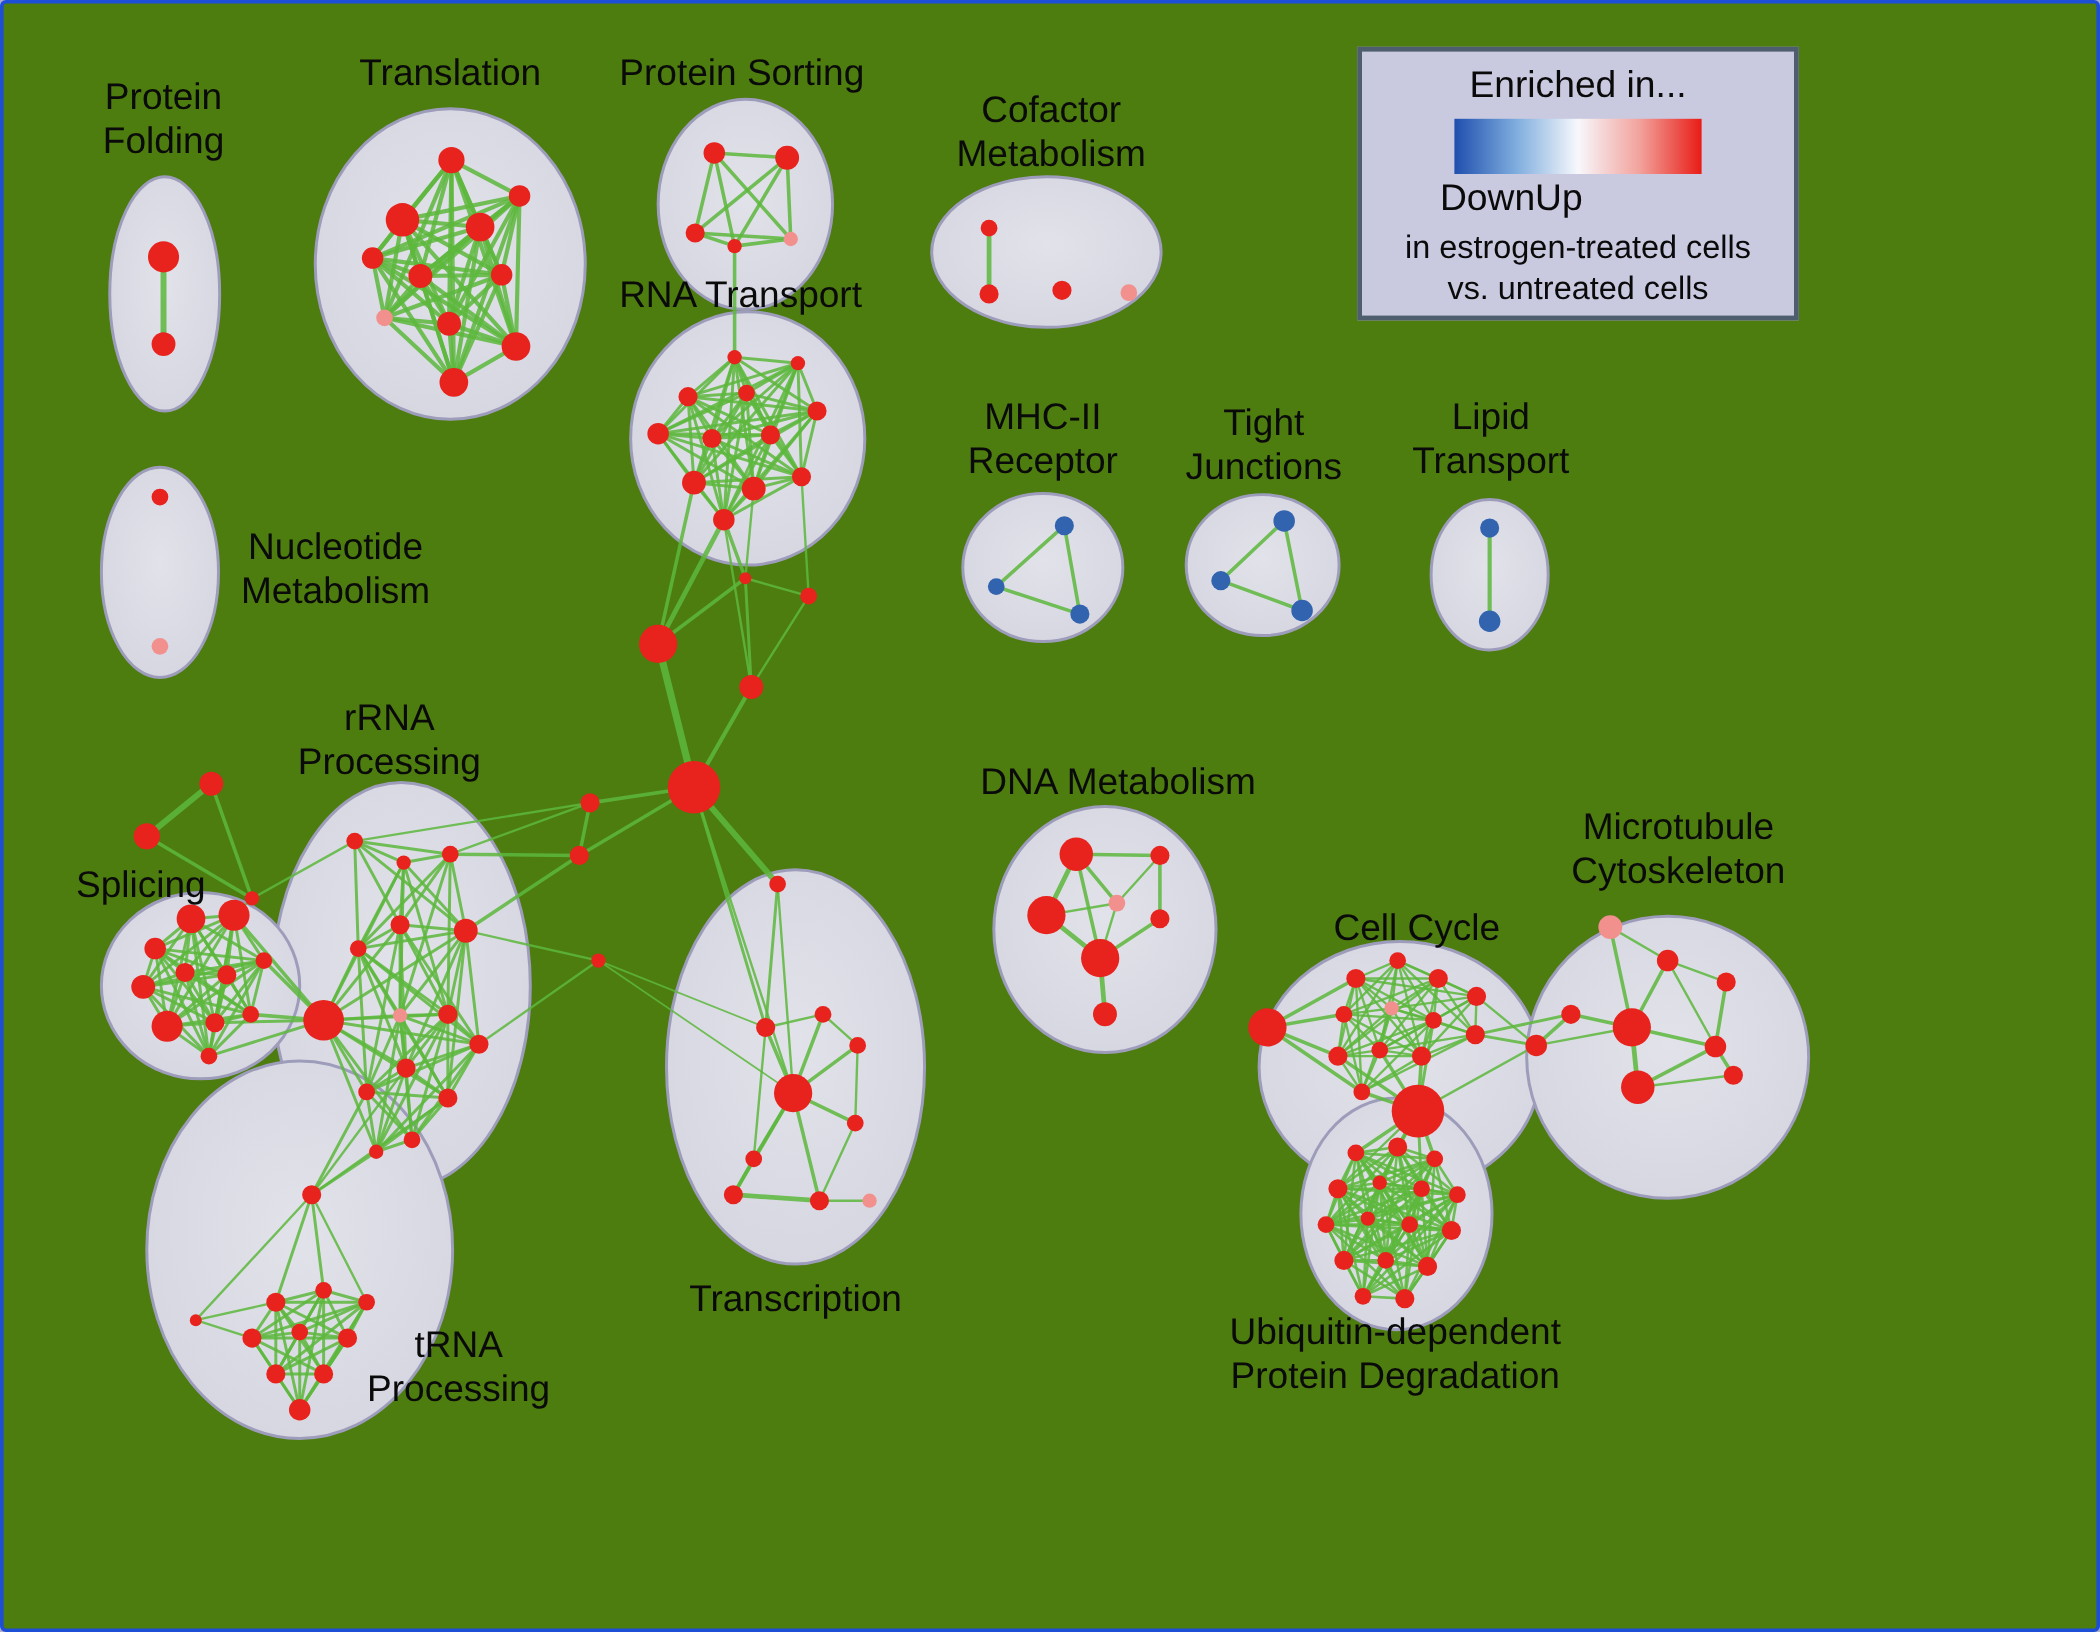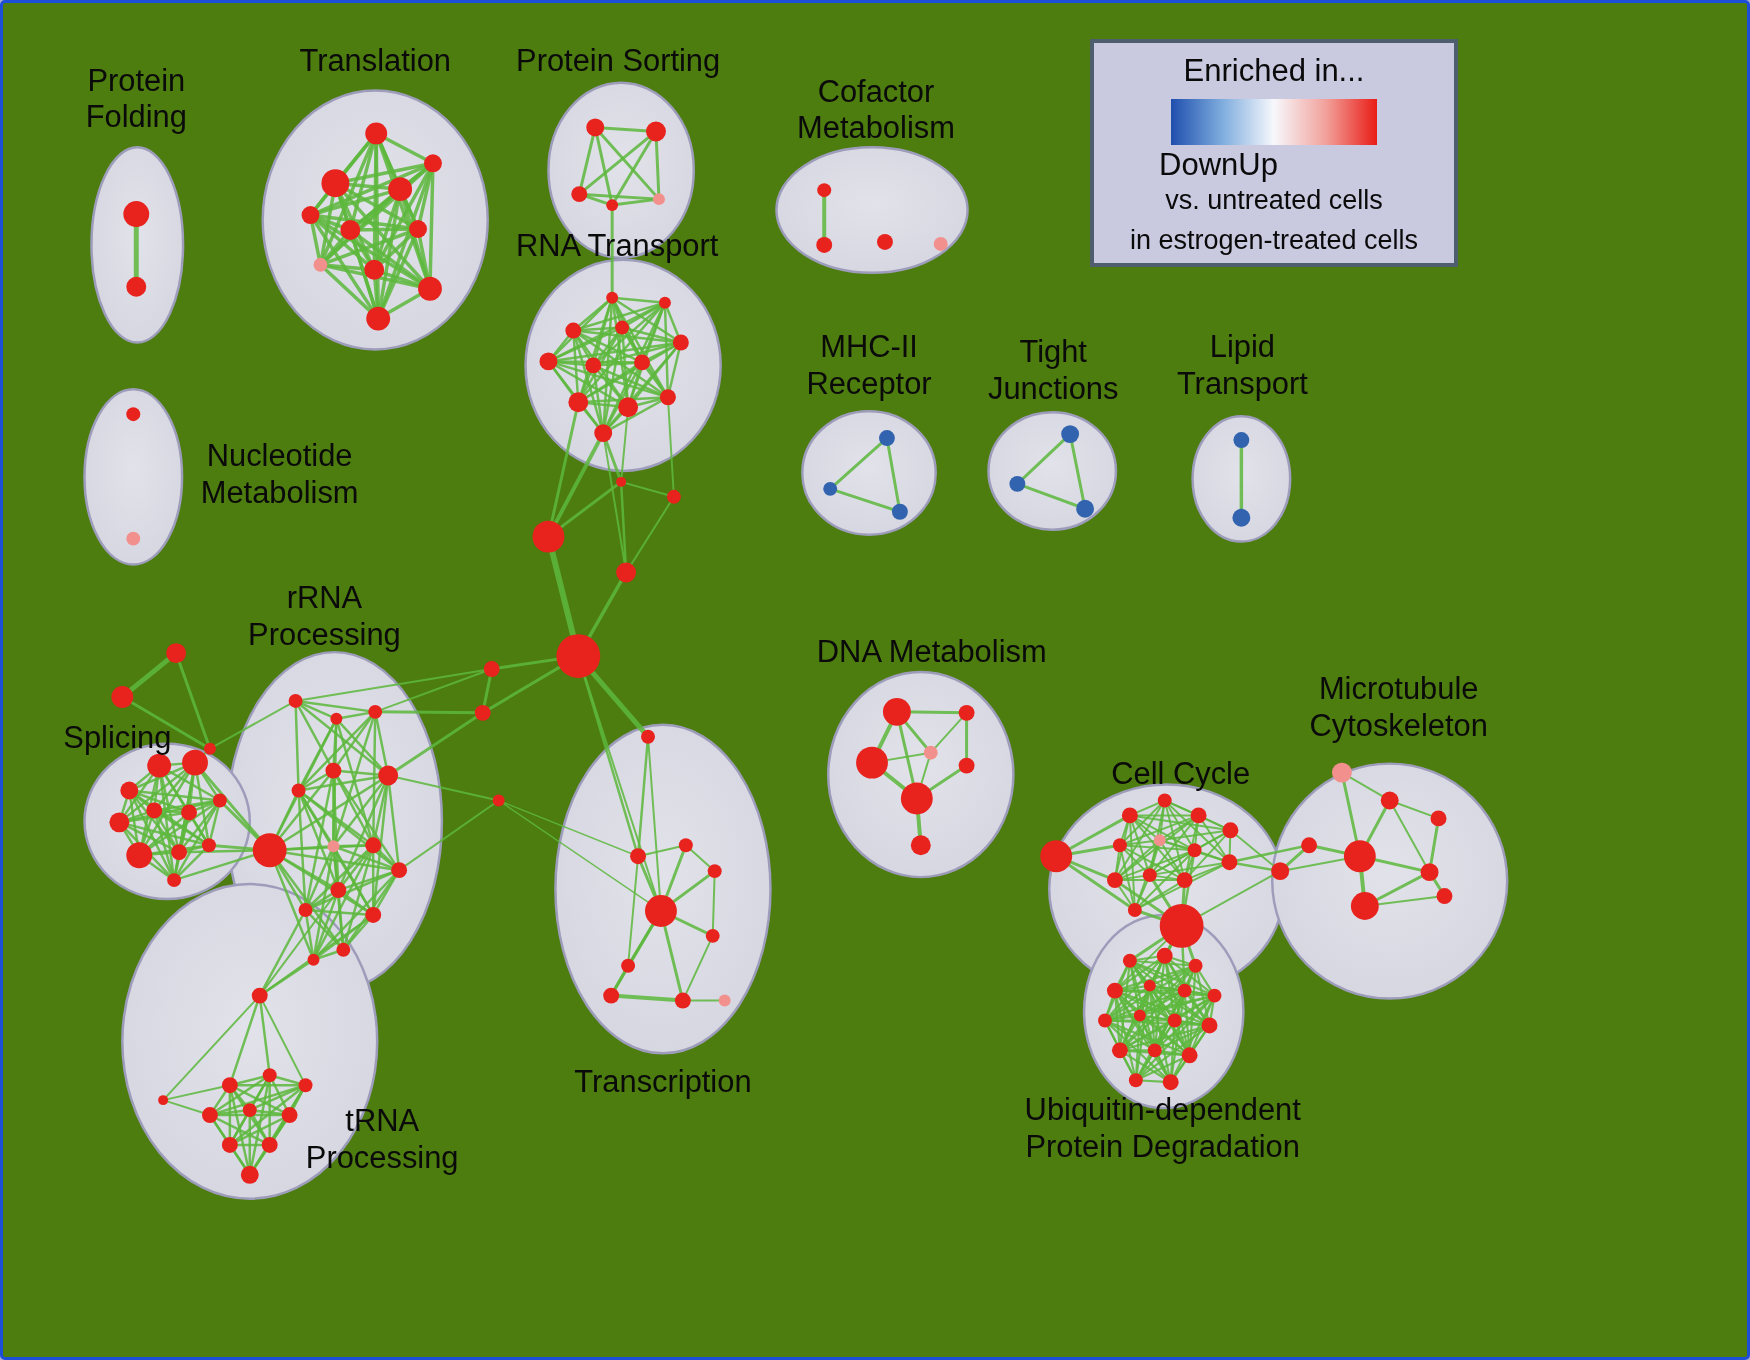--- a/index.html
+++ b/index.html
@@ -14,21 +14,21 @@
     font-family:"Liberation Sans",sans-serif;
   }
   #network{position:absolute;left:0;top:0;width:100%;height:100%;}
   .cluster-label{
     font-family:"Liberation Sans",sans-serif;
     font-size:31px;
     fill:#0a0a0a;
   }
   .legend{
     position:absolute;
-    left:1087px;top:36px;
+    left:1128px;top:36px;
     width:368px;height:228px;
     border:4px solid #4e5e6e;
     background:#c9c9e0;
     box-sizing:border-box;
     text-align:center;
     color:#0a0a0a;
   }
   .legend-title{
     font-size:31px;
     margin-top:10px;
@@ -851,17 +851,17 @@
       </g>
   </svg>
 
   <div class="legend">
     <div class="legend-title">Enriched in...</div>
     <div class="legend-gradient"></div>
     <div class="legend-scale-labels">
       <span>Down</span>
       <span>Up</span>
     </div>
+    <div class="legend-sub first">in estrogen-treated cells</div>
     <div class="legend-sub">vs. untreated cells</div>
-    <div class="legend-sub first">in estrogen-treated cells</div>
   </div>
 
 </div>
 
 </body></html>

